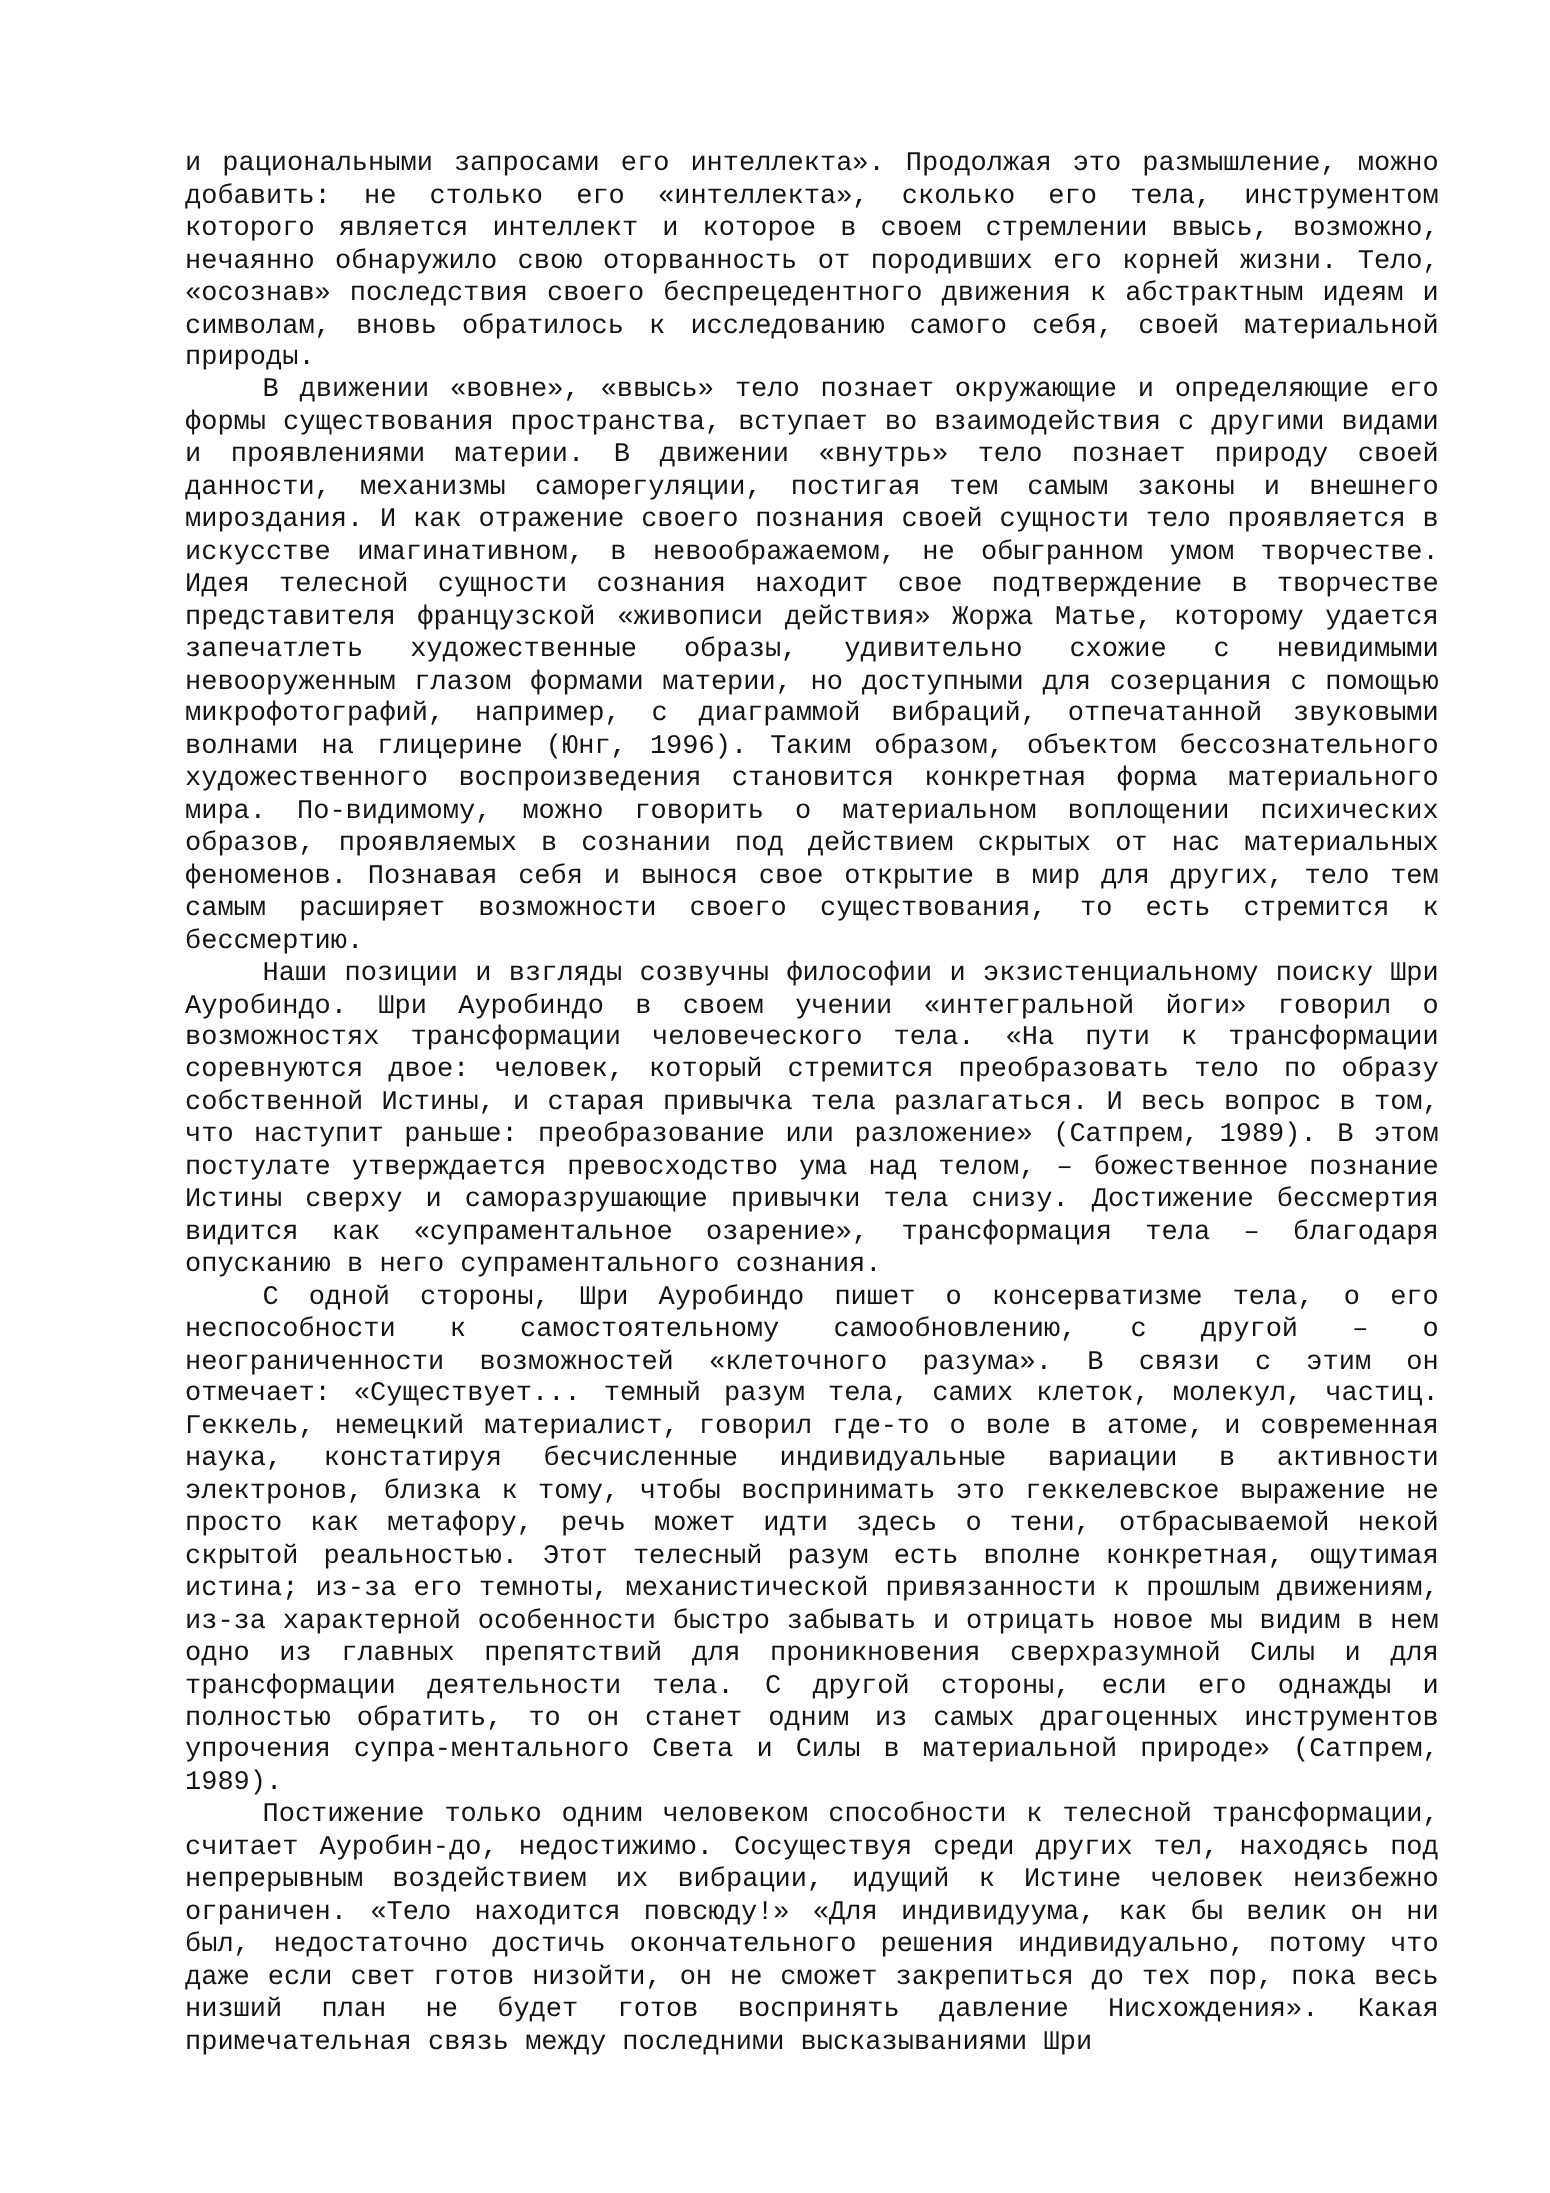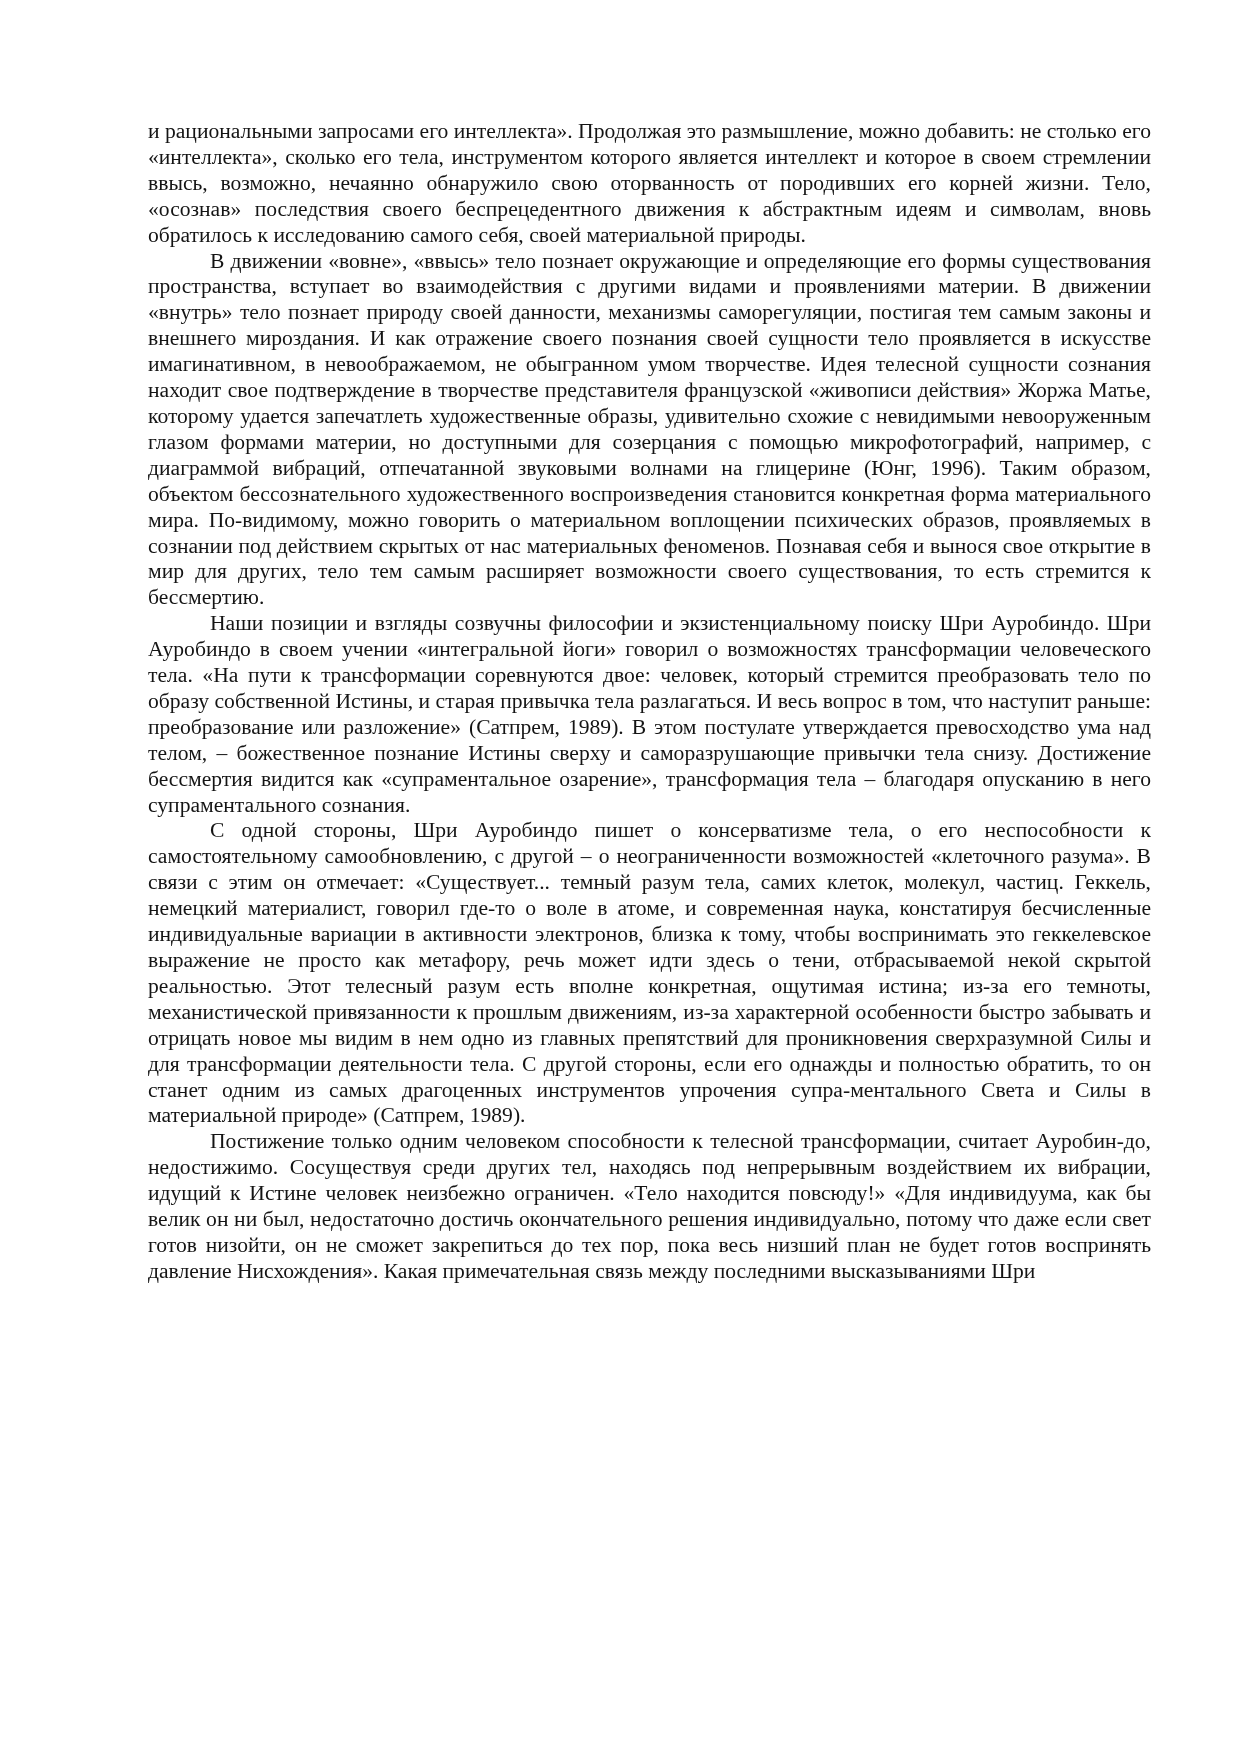--- a/index.html
+++ b/index.html
@@ -11,21 +11,21 @@
       width: 1240px;
       height: 1754px;
       position: relative;
       overflow: hidden;
     }
     .page {
       position: absolute;
       left: 148px;
       top: 119px;
       width: 1003px;
-      font-family: Liberation Serif, serif;
+      font-family: Liberation Mono, monospace;
       font-size: 21.6px;
       line-height: 25.9px;
       color: #141414;
       text-align: justify;
       hyphens: none;
     }
     .page p {
       margin: 0;
       padding: 0;
       text-indent: 62px;

